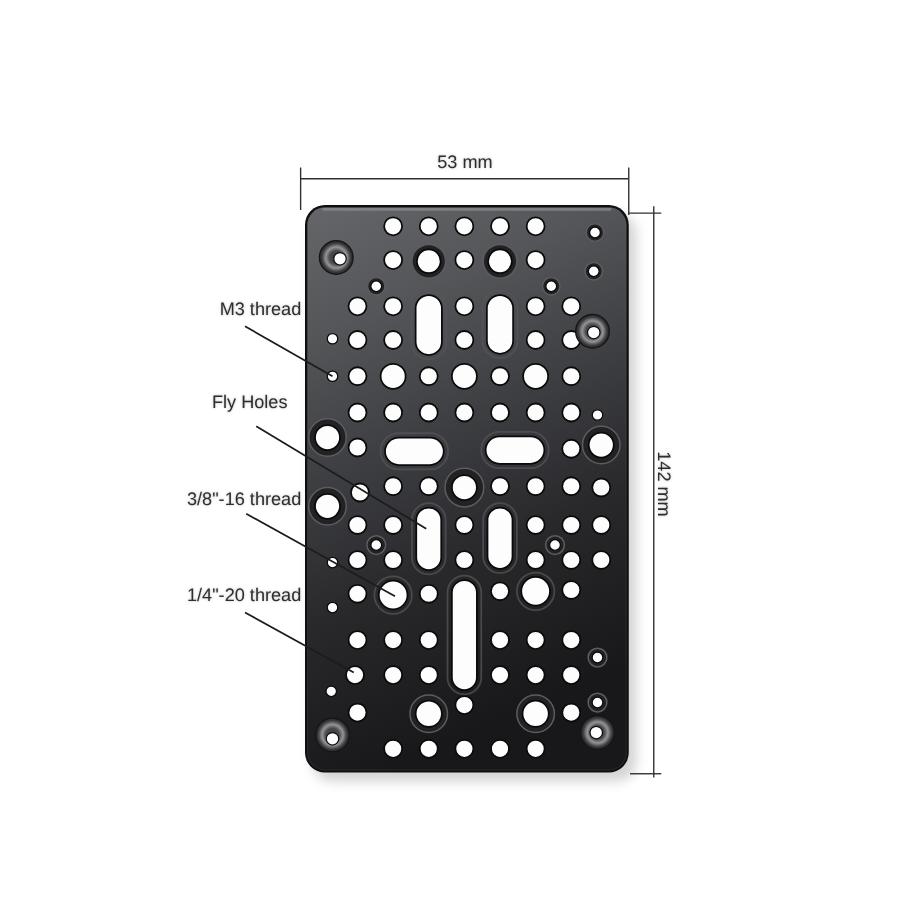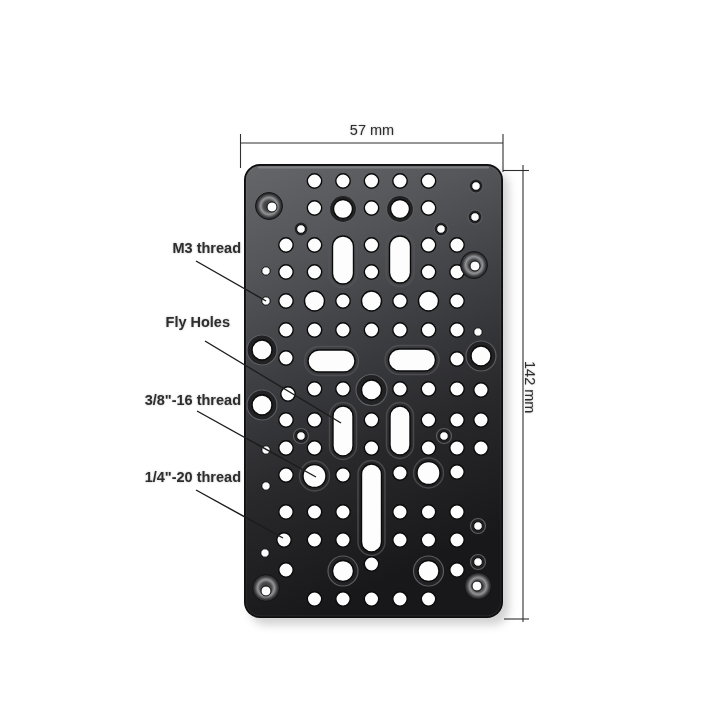--- a/index.html
+++ b/index.html
@@ -21,21 +21,21 @@
   
   .dim{stroke:#2f2f2f;stroke-width:1.1;}
   .leader{stroke:#1c1c1c;stroke-width:1.4;}
 
   
   .txt{position:absolute;color:#2e2e2e;font-size:14.5px;line-height:18px;white-space:nowrap;
        text-shadow:0 0 2px rgba(90,90,90,0.45);}
   .dim-w{top:121px;left:300px;width:144px;text-align:center;}
   .dim-h{left:505px;top:378px;width:50px;height:16px;line-height:16px;text-align:center;
          transform:rotate(90deg);}
-  .feat{font-weight:bold;}
+  .feat{}
   .lab-m3 {top:239px;right:479px;}
   .lab-fly{top:313px;right:490px;}
   .lab-38 {top:391px;right:479px;}
   .lab-14 {top:468px;right:479px;}
 </style>
 </head>
 <body>
 
 <div class="canvas">
 
@@ -220,20 +220,20 @@
         <line x1="504" y1="619" x2="529" y2="619" class="dim"></line>
       </g>
     <g id="leader-lines">
         <line x1="196" y1="261" x2="266" y2="301" class="leader"></line>
         <line x1="205" y1="341" x2="341" y2="423" class="leader"></line>
         <line x1="197" y1="411" x2="316" y2="477" class="leader"></line>
         <line x1="196" y1="490" x2="283" y2="538" class="leader"></line>
       </g>
   </svg>
 
-  <div class="txt dim-w">57 mm</div>
+  <div class="txt dim-w">53 mm</div>
   <div class="txt dim-h">142 mm</div>
 
   <div class="txt feat lab-m3">M3 thread</div>
   <div class="txt feat lab-fly">Fly Holes</div>
   <div class="txt feat lab-38">3/8"-16 thread</div>
   <div class="txt feat lab-14">1/4"-20 thread</div>
 </div>
 
 </body></html>

